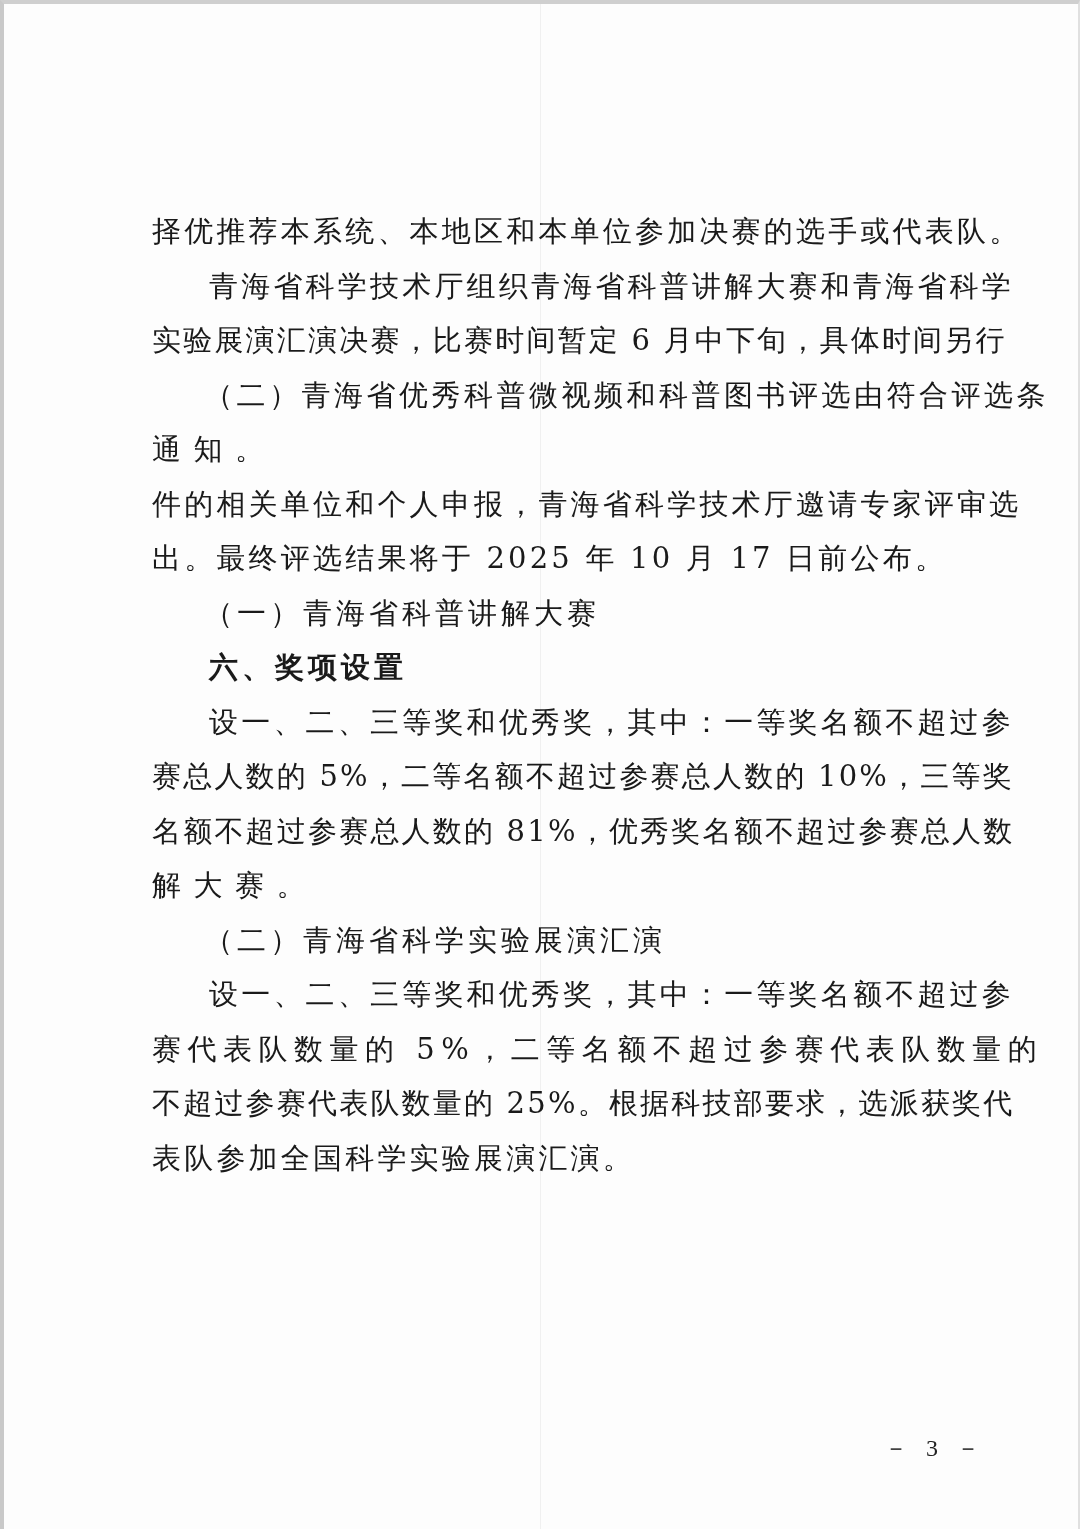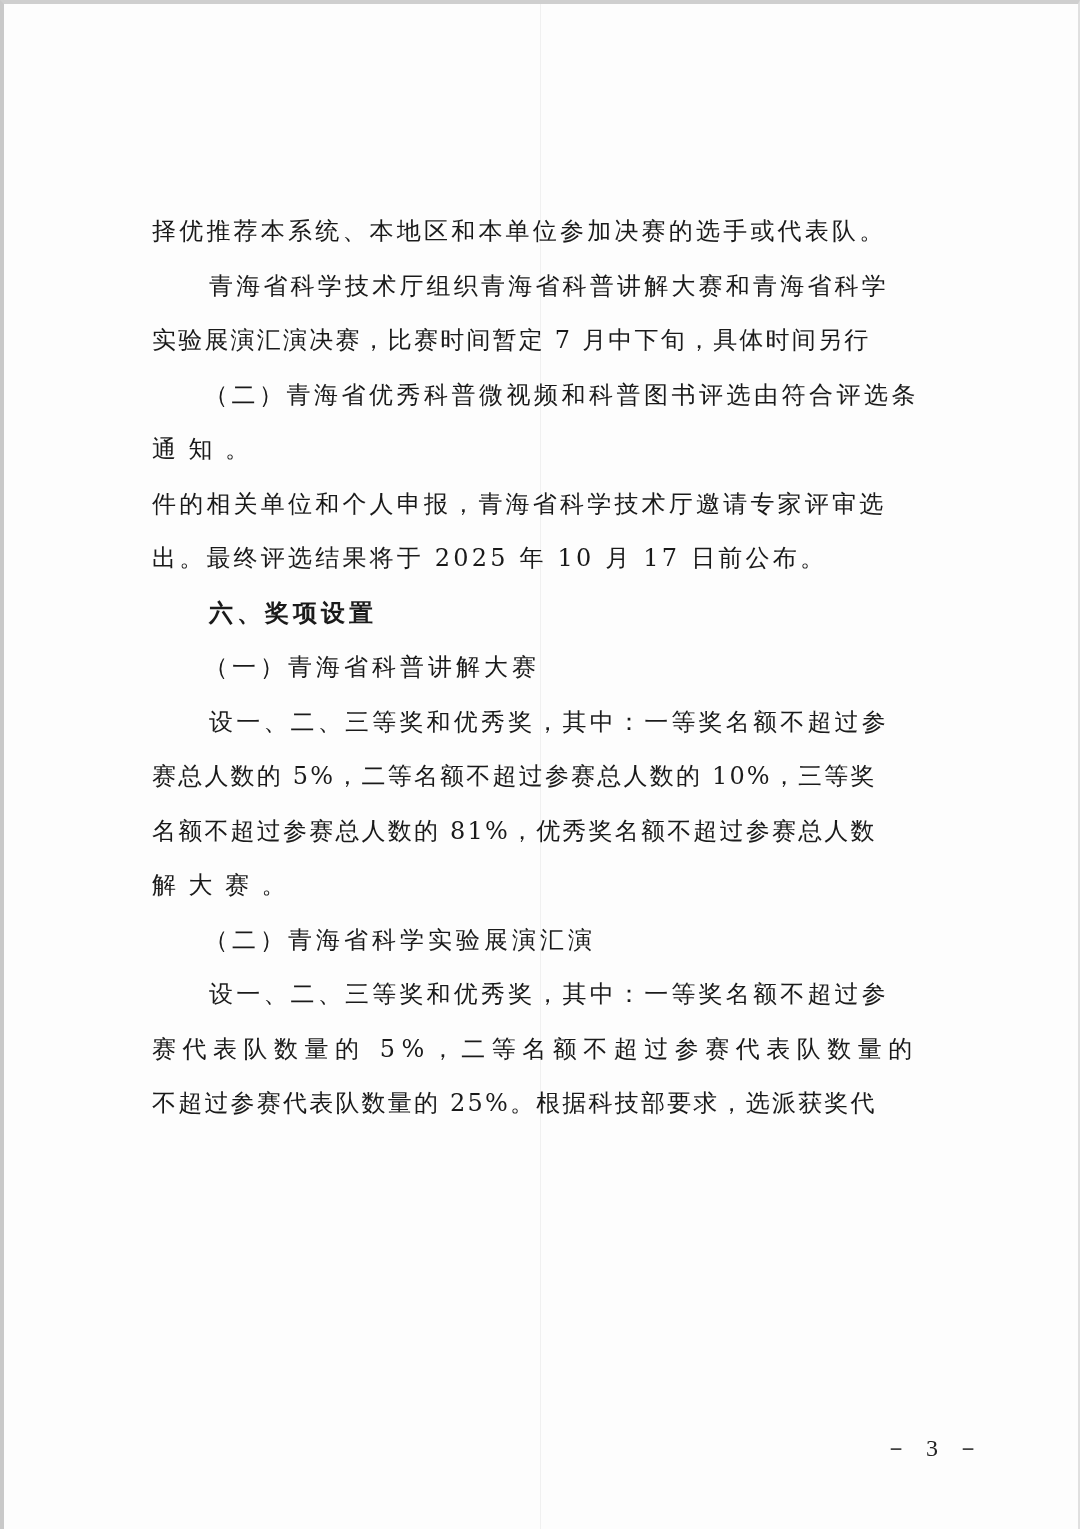--- a/index.html
+++ b/index.html
@@ -36,21 +36,21 @@
     }
     .body-text {
       position: absolute;
       left: 148px;
       top: 200px;
       width: 800px;
     }
     .line {
       height: 54.5px;
       line-height: 54.5px;
-      font-size: 24px;
+      font-size: 29px;
       letter-spacing: 12.5px;
       white-space: nowrap;
       font-family: "DejaVu Serif", "Liberation Serif", serif;
     }
     .line.indent { padding-left: 57px; }
     .line.heading {
       font-family: "DejaVu Sans", "Liberation Sans", sans-serif;
       font-weight: bold;
       letter-spacing: 4px;
       padding-left: 57px;
@@ -75,31 +75,32 @@
   </style>
 </head>
 <body>
 
 <div class="page">
   <div class="fold"></div>
 
   <div class="body-text">
     <div class="line tight">择优推荐本系统、本地区和本单位参加决赛的选手或代表队。</div>
     <div class="line indent tight">青海省科学技术厅组织青海省科普讲解大赛和青海省科学</div>
-    <div class="line tight4">实验展演汇演决赛，比赛时间暂定 7 月中下旬，具体时间另行</div>
+    <div class="line tight4">实验展演汇演决赛，比赛时间暂定 6 月中下旬，具体时间另行</div>
     <div class="line sub tight3">（二）青海省优秀科普微视频和科普图书评选由符合评选条</div>
     <div class="line">通知。</div>
     <div class="line tight">件的相关单位和个人申报，青海省科学技术厅邀请专家评审选</div>
     <div class="line tight">出。最终评选结果将于 2025 年 10 月 17 日前公布。</div>
+    <div class="line sub">（一）青海省科普讲解大赛</div>
     <div class="line heading">六、奖项设置</div>
-    <div class="line sub">（一）青海省科普讲解大赛</div>
     <div class="line indent tight">设一、二、三等奖和优秀奖，其中：一等奖名额不超过参</div>
     <div class="line tight4">赛总人数的 5%，二等名额不超过参赛总人数的 10%，三等奖</div>
     <div class="line tight4">名额不超过参赛总人数的 81%，优秀奖名额不超过参赛总人数</div>
     <div class="line">解大赛。</div>
     <div class="line sub">（二）青海省科学实验展演汇演</div>
     <div class="line indent tight">设一、二、三等奖和优秀奖，其中：一等奖名额不超过参</div>
     <div class="line tight2">赛代表队数量的 5%，二等名额不超过参赛代表队数量的</div>
     <div class="line tight4">不超过参赛代表队数量的 25%。根据科技部要求，选派获奖代</div>
+    <div class="line tight">表队参加全国科学实验展演汇演。</div>
   </div>
 
   <div class="page-number">－ 3 －</div>
 </div>
 
 </body></html>

